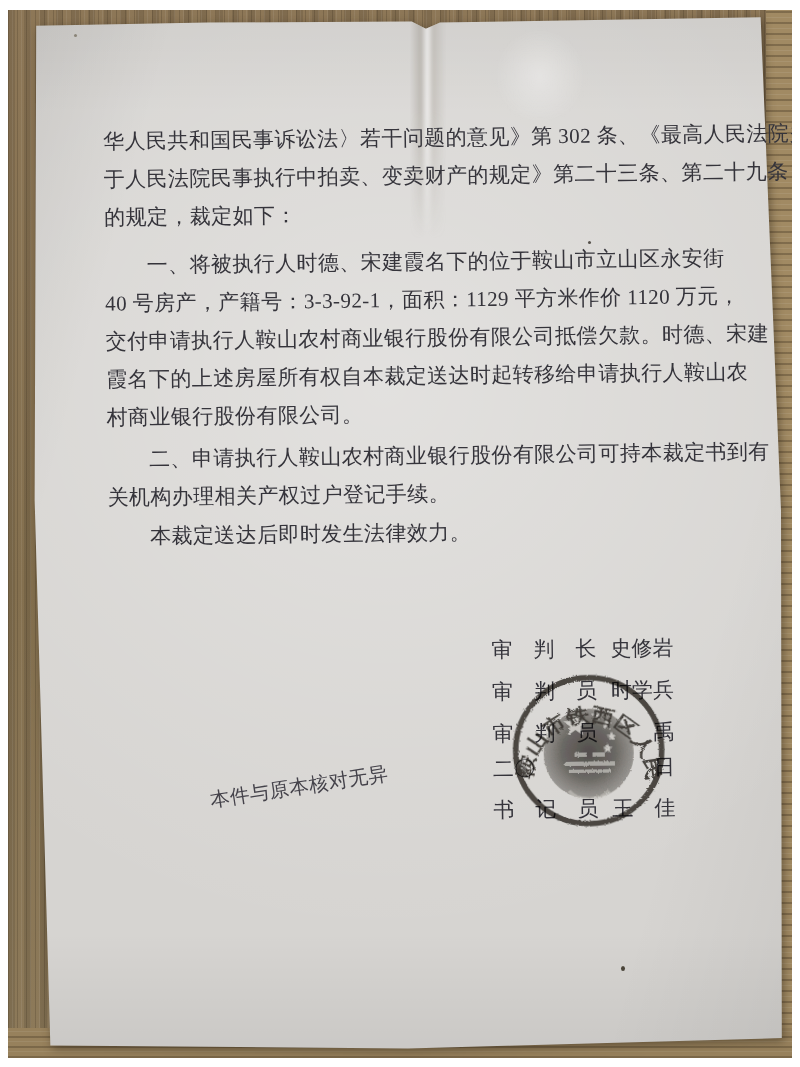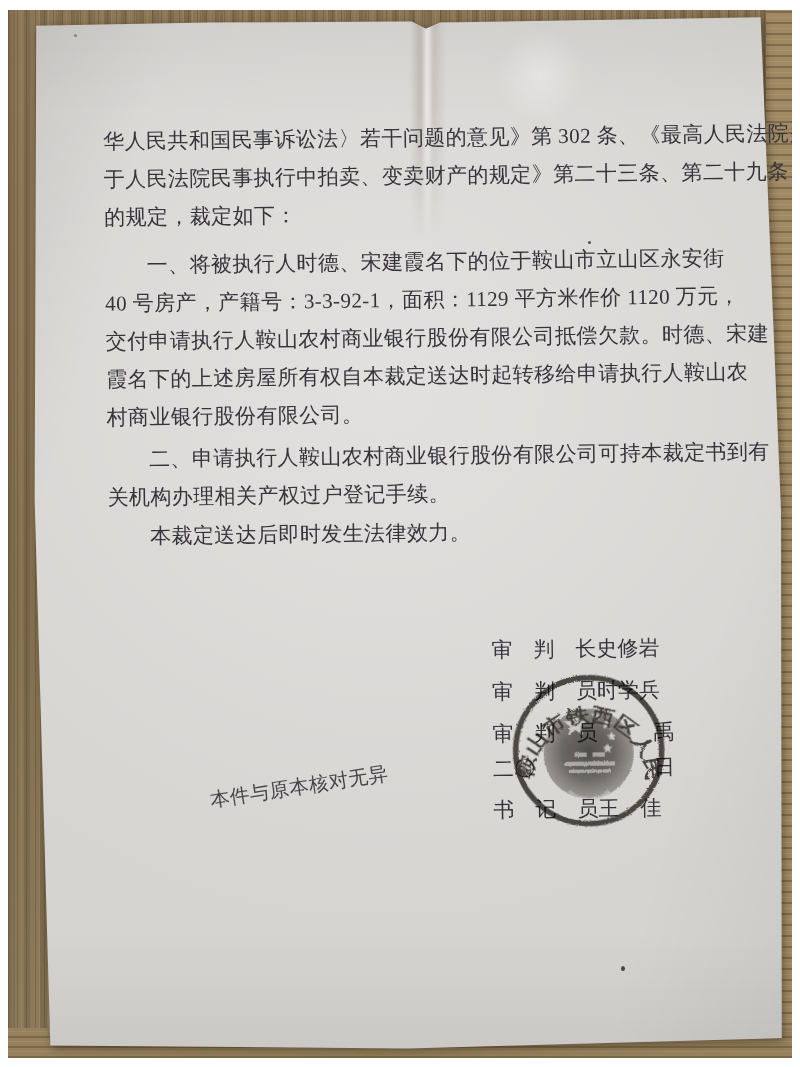--- a/index.html
+++ b/index.html
@@ -64,21 +64,21 @@
   
   .ink{position:absolute;inset:0;transform:rotate(-0.7deg);transform-origin:392px 520px;
        color:#35343b;}
   .doc-body{position:absolute;left:100px;top:109px;width:640px;font-size:21px;letter-spacing:0.4px;}
   .bline{height:38px;line-height:38px;white-space:nowrap;}
   .indent{text-indent:2em;}
   .mt10{margin-top:10px;} .mt4{margin-top:4px;} .mt1{margin-top:1px;}
 
   .sig{position:absolute;left:482px;top:627px;width:205px;font-size:21px;}
   .sig-line{position:absolute;left:0;height:28px;line-height:28px;white-space:nowrap;display:flex;}
-  .sig-line .name{}
+  .sig-line .name{margin-left:14px;}
   .sig-l1{top:0;} .sig-l2{top:42px;} .sig-l3{top:84px;}
   .sig-l3 .name{margin-left:56px;}
   .sig-date{top:119px;width:182px;justify-content:space-between;}
   .sig-l5{top:160px;}
 
   .verify{
     position:absolute;left:198px;top:762px;width:180px;
     font-size:19.5px;letter-spacing:0.5px;color:#44424a;font-weight:500;
     transform:rotate(-8deg);white-space:nowrap;
   }

